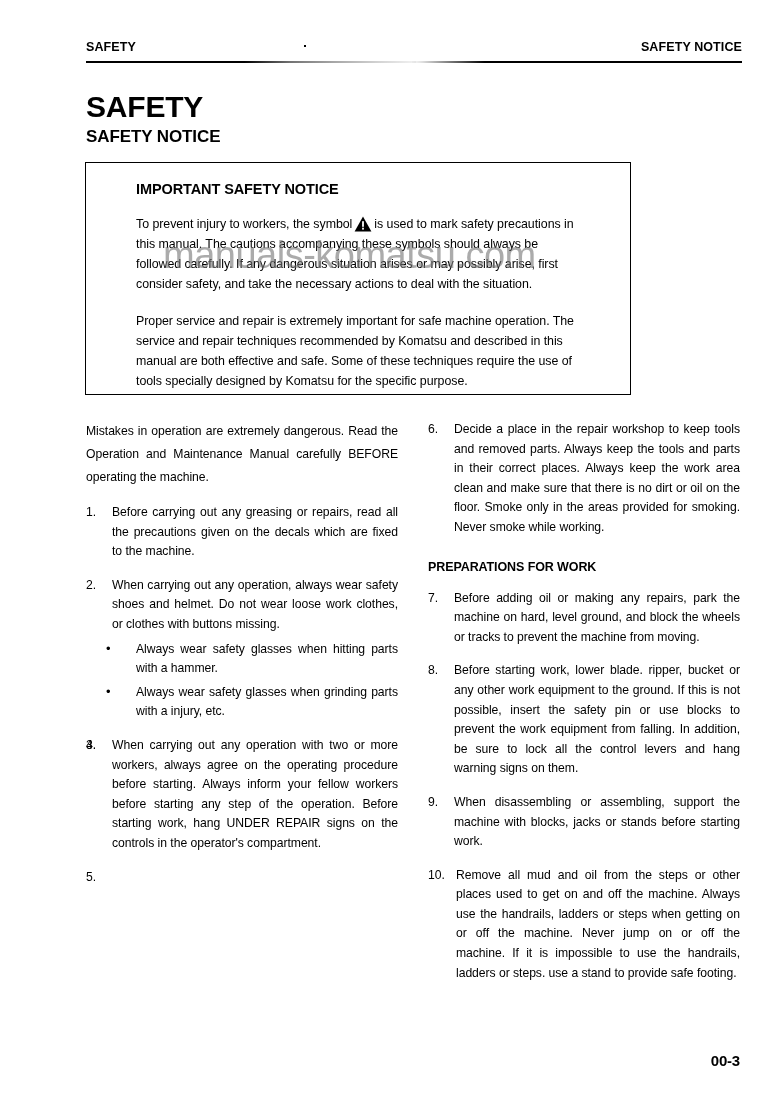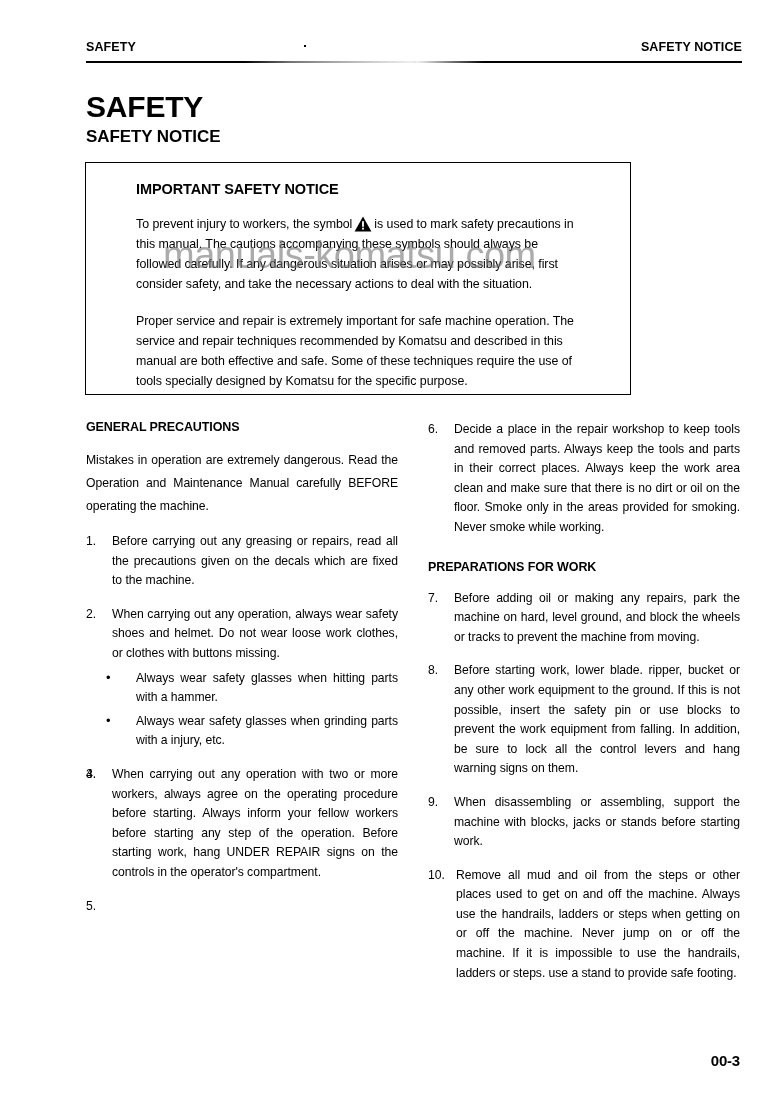--- a/index.html
+++ b/index.html
@@ -239,21 +239,20 @@
               <rect x="8.1" y="5.2" width="1.8" height="5.6" fill="#fff"></rect>
               <rect x="8.1" y="11.7" width="1.8" height="1.9" fill="#fff"></rect>
             </svg></span><span>is used to mark safety precautions in this manual. The cautions accompanying these symbols should always be followed carefully. If any dangerous situation arises or may possibly arise, first consider safety, and take the necessary actions to deal with the situation.</span></p>
       <p class="notice-para">Proper service and repair is extremely important for safe machine operation. The service and repair techniques recommended by Komatsu and described in this manual are both effective and safe. Some of these techniques require the use of tools specially designed by Komatsu for the specific purpose.</p>
     </div>
   </div>
 
   <div class="watermark">manuals-komatsu.com</div>
 
   <div class="col col-left">
-    <div class="sec-heading">GENERAL PRECAUTIONS</div>
     <p class="intro-para">Mistakes in operation are extremely dangerous. Read the Operation and Maintenance Manual carefully BEFORE operating the machine.</p>
 
     <div class="item">
       <span class="num">1.</span>
       <span>Before carrying out any greasing or repairs, read all the precautions given on the decals which are fixed to the machine.</span>
     </div>
 
     <div class="item">
       <span class="num">2.</span>
       <span>When carrying out any operation, always wear safety shoes and helmet. Do not wear loose work clothes, or clothes with buttons missing.</span>

